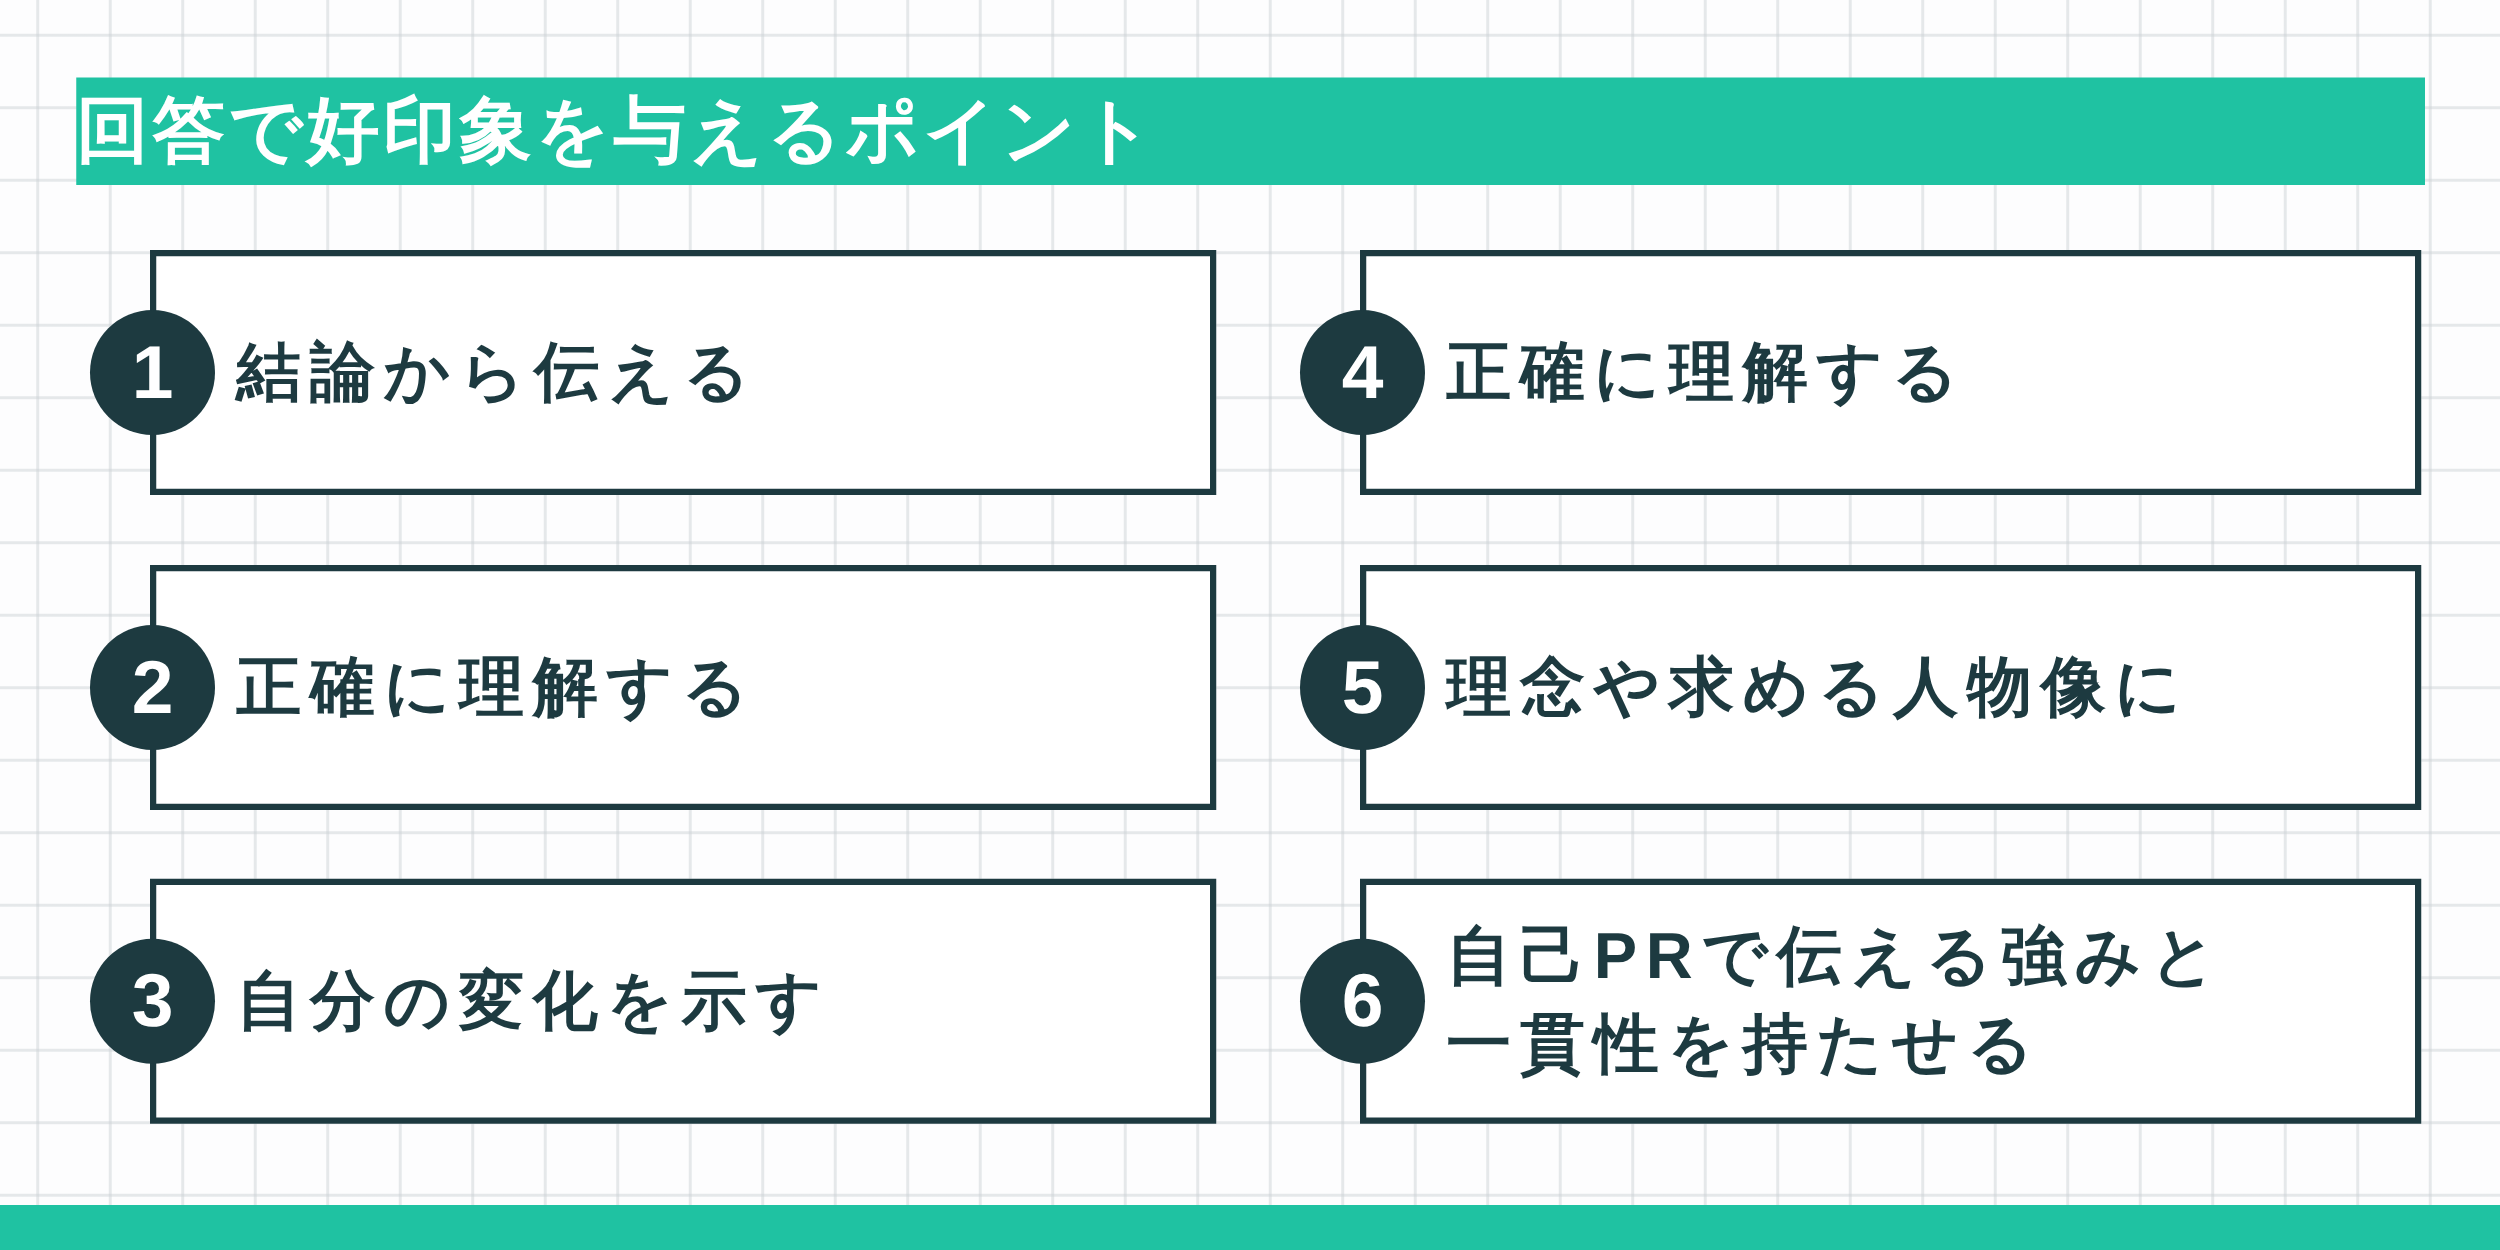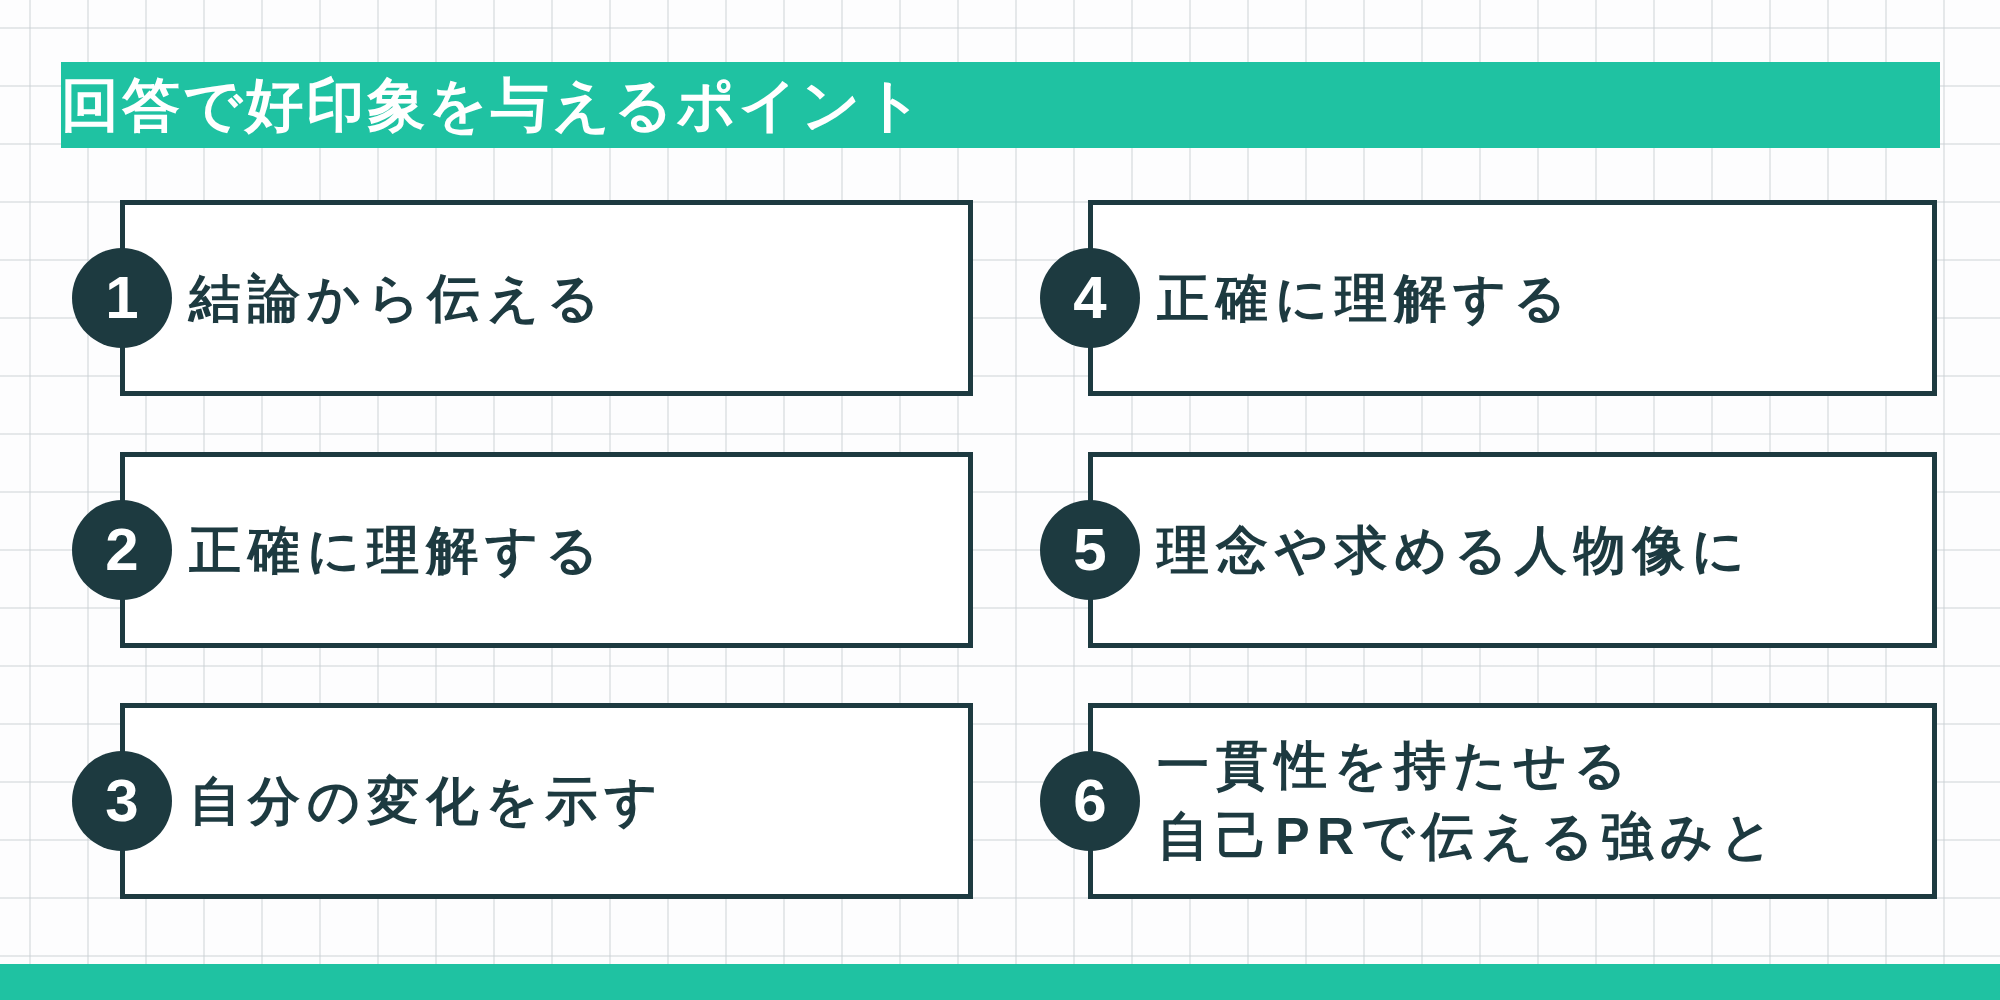--- a/index.html
+++ b/index.html
@@ -102,18 +102,18 @@
   <div class="text">
     <span class="line">理念や求める人物像に</span>
   </div>
 </div>
 
 <div class="card c2 r3">
   <div class="badge">
     <span class="num">6</span>
   </div>
   <div class="text">
+    <span class="line">自己PRで伝える強みと</span>
     <span class="line">一貫性を持たせる</span>
-    <span class="line">自己PRで伝える強みと</span>
   </div>
 </div>
 
 <footer class="bottom-bar"></footer>
 
 </body></html>

